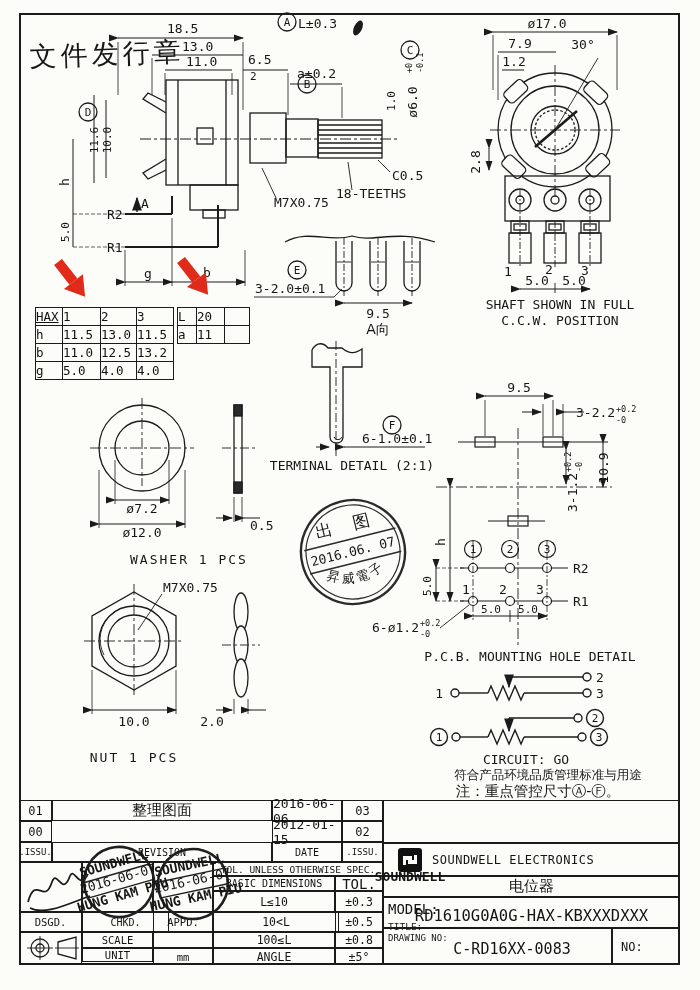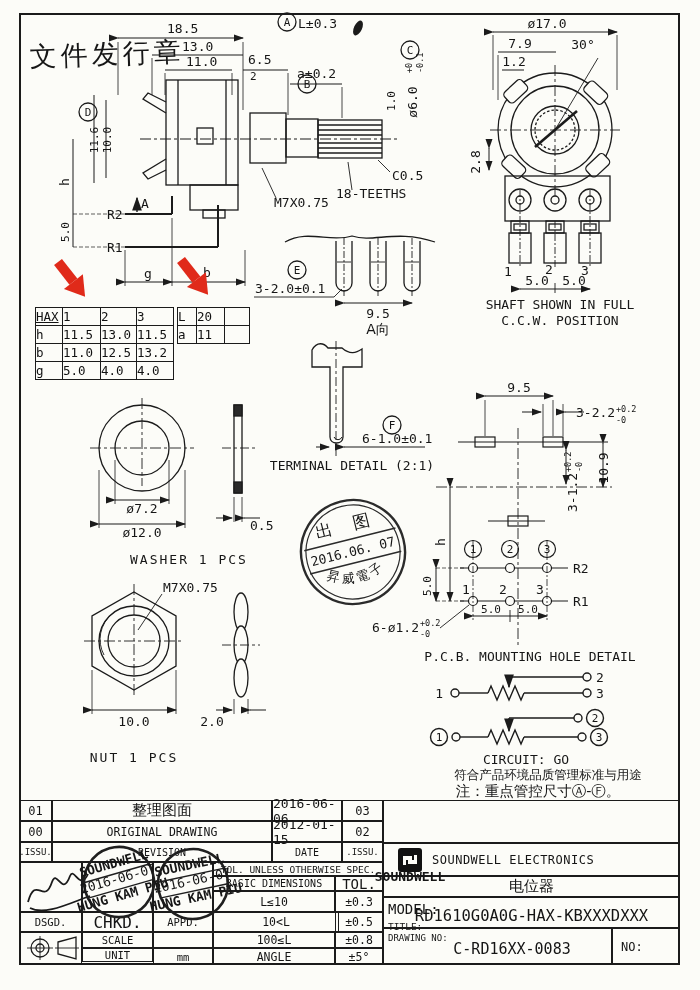--- a/index.html
+++ b/index.html
@@ -73,35 +73,34 @@
     </tr>
   </tbody>
     </table>
 
   <div class="cell" style="left:19px;top:800px;width:33px;height:21px;font-size:12px">01</div>
   <div class="cell cjk" style="left:52px;top:800px;width:220px;height:21px;font-size:15px">整理图面</div>
   <div class="cell" style="left:272px;top:800px;width:70px;height:21px;font-size:13px">2016-06-06</div>
   <div class="cell" style="left:342px;top:800px;width:41px;height:21px;font-size:12px">03</div>
 
   <div class="cell" style="left:19px;top:821px;width:33px;height:21px;font-size:12px">00</div>
-  <div class="cell" style="left:52px;top:821px;width:220px;height:21px;font-size:11.5px">ORIGINAL DRAWING</div>
   <div class="cell" style="left:272px;top:821px;width:70px;height:21px;font-size:13px">2012-01-15</div>
   <div class="cell" style="left:342px;top:821px;width:41px;height:21px;font-size:12px">02</div>
 
   <div class="cell" style="left:19px;top:842px;width:33px;height:20px;font-size:9px">.ISSU.</div>
   <div class="cell" style="left:52px;top:842px;width:220px;height:20px;font-size:10px">REVISION</div>
   <div class="cell" style="left:272px;top:842px;width:70px;height:20px;font-size:10px">DATE</div>
   <div class="cell" style="left:342px;top:842px;width:41px;height:20px;font-size:9px">.ISSU.</div>
   <div class="cell" style="left:383px;top:800px;width:297px;height:43px;"></div>
 
   <div class="cell" style="left:19px;top:862px;width:63px;height:50px;"></div>
   <div class="cell" style="left:82px;top:862px;width:71px;height:50px;"></div>
   <div class="cell" style="left:153px;top:862px;width:60px;height:50px;"></div>
   <div class="cell" style="left:19px;top:912px;width:63px;height:20px;font-size:10.5px">DSGD.</div>
-  <div class="cell" style="left:82px;top:912px;width:71px;height:20px;font-size:16px">CHKD.</div>
+  <div class="cell" style="left:82px;top:912px;width:87px;height:20px;font-size:10px">CHKD.</div>
   <div class="cell" style="left:153px;top:912px;width:60px;height:20px;font-size:10.5px">APPD.</div>
   <div class="cell" style="left:19px;top:932px;width:63px;height:33px;"></div>
   <div class="cell" style="left:82px;top:932px;width:71px;height:16px;font-size:10.5px">SCALE</div>
   <div class="cell" style="left:153px;top:932px;width:60px;height:16px;"></div>
   <div class="cell" style="left:82px;top:948px;width:71px;height:14px;font-size:10.5px">UNIT</div>
   <div class="cell" style="left:153px;top:948px;width:60px;height:17px;font-size:10.5px">mm</div>
 
   <div class="cell" style="left:213px;top:862px;width:170px;height:14px;font-size:9.5px">TOL. UNLESS OTHERWISE SPEC.</div>
   <div class="cell" style="left:213px;top:876px;width:122px;height:15px;font-size:10px">BASIC DIMENSIONS</div>
   <div class="cell" style="left:335px;top:876px;width:48px;height:15px;font-size:14px">TOL.</div>

